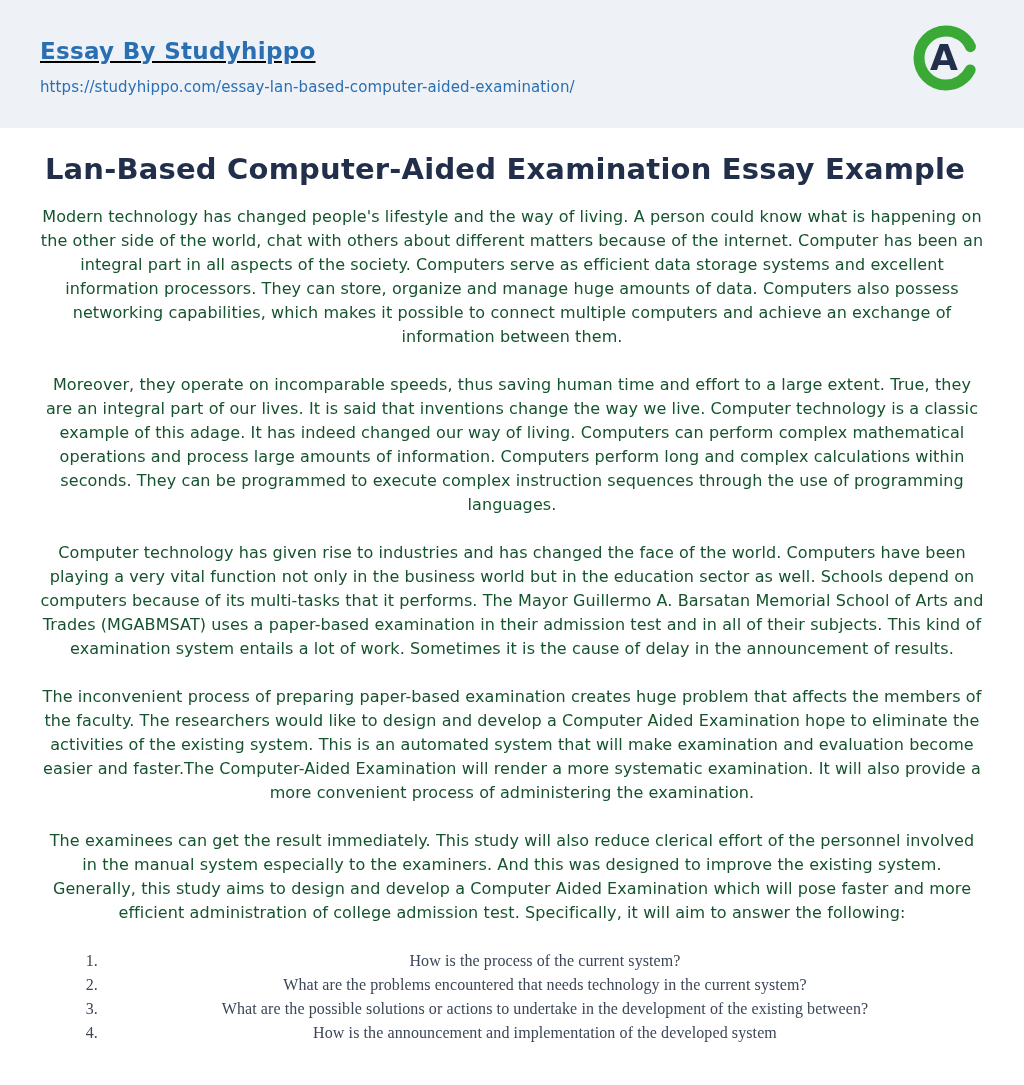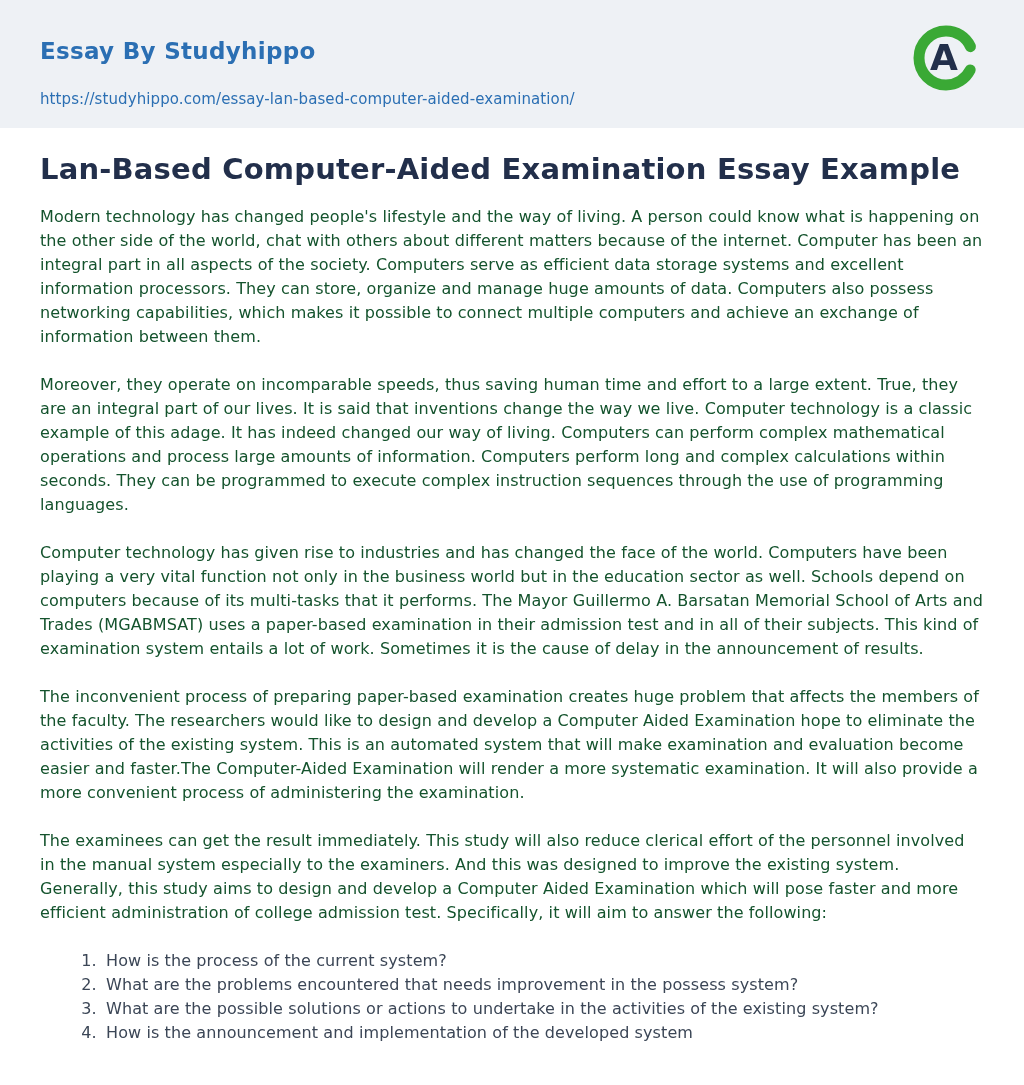--- a/index.html
+++ b/index.html
@@ -9,46 +9,48 @@
     font-family: "DejaVu Sans", "Liberation Sans", sans-serif;
   }
   body { min-height: 1085px; overflow: hidden; }
 
   .header {
     background: #eef1f5;
     width: 100%;
     height: 128px;
     padding: 30px 40px 16px 40px;
     position: relative;
+    text-decoration: underline;
   }
   .site-title {
     color: #2b6fb3;
     font-size: 23px;
     font-weight: bold;
     letter-spacing: 0.3px;
     margin-top: 8px;
   }
   .site-url {
     display: inline-block;
-    margin-top: 26px;
+    margin-top: 14px;
     color: #2b6fb3;
     font-size: 15px;
     text-decoration: none;
     letter-spacing: 0.1px;
   }
   .logo {
     position: absolute;
     top: 24px;
     right: 44px;
     width: 68px;
     height: 68px;
   }
 
   .content {
     padding: 24px 40px 0 40px;
+    text-align: center;
   }
   h1.article-title {
     color: #222f4b;
     font-size: 29px;
     line-height: 1.2;
     font-weight: bold;
     letter-spacing: 0.2px;
     margin-bottom: 18px;
     max-width: 930px;
   }
@@ -63,20 +65,21 @@
   ol.question-list {
     margin: 0 0 24px 0;
     padding-left: 62px;
     color: #3b4656;
   }
   ol.question-list li {
     font-size: 16px;
     line-height: 24px;
     letter-spacing: 0.1px;
     padding-left: 4px;
+    font-family: Liberation Serif, serif;
   }
 </style>
 </head>
 <body>
 
 <div class="header">
   <div class="site-title">Essay By Studyhippo</div>
   <a class="site-url" href="#">https://studyhippo.com/essay-lan-based-computer-aided-examination/</a>
   <div class="logo">
     <svg width="68" height="68" viewBox="0 0 68 68" aria-hidden="true">
@@ -92,17 +95,17 @@
   <div class="paragraphs">
       <p>Modern technology has changed people's lifestyle and the way of living. A person could know what is happening on the other side of the world, chat with others about different matters because of the internet. Computer has been an integral part in all aspects of the society. Computers serve as efficient data storage systems and excellent information processors. They can store, organize and manage huge amounts of data. Computers also possess networking capabilities, which makes it possible to connect multiple computers and achieve an exchange of information between them.</p>
       <p>Moreover, they operate on incomparable speeds, thus saving human time and effort to a large extent. True, they are an integral part of our lives. It is said that inventions change the way we live. Computer technology is a classic example of this adage. It has indeed changed our way of living. Computers can perform complex mathematical operations and process large amounts of information. Computers perform long and complex calculations within seconds. They can be programmed to execute complex instruction sequences through the use of programming languages.</p>
       <p>Computer technology has given rise to industries and has changed the face of the world. Computers have been playing a very vital function not only in the business world but in the education sector as well. Schools depend on computers because of its multi-tasks that it performs. The Mayor Guillermo A. Barsatan Memorial School of Arts and Trades (MGABMSAT) uses a paper-based examination in their admission test and in all of their subjects. This kind of examination system entails a lot of work. Sometimes it is the cause of delay in the announcement of results.</p>
       <p>The inconvenient process of preparing paper-based examination creates huge problem that affects the members of the faculty. The researchers would like to design and develop a Computer Aided Examination hope to eliminate the activities of the existing system. This is an automated system that will make examination and evaluation become easier and faster.The Computer-Aided Examination will render a more systematic examination. It will also provide a more convenient process of administering the examination.</p>
       <p>The examinees can get the result immediately. This study will also reduce clerical effort of the personnel involved in the manual system especially to the examiners. And this was designed to improve the existing system. Generally, this study aims to design and develop a Computer Aided Examination which will pose faster and more efficient administration of college admission test. Specifically, it will aim to answer the following:</p>
     </div>
 
   <ol class="question-list">
       <li>How is the process of the current system?</li>
-      <li>What are the problems encountered that needs improvement in the possess system?</li>
-      <li>What are the possible solutions or actions to undertake in the activities of the existing system?</li>
+      <li>What are the problems encountered that needs technology in the current system?</li>
+      <li>What are the possible solutions or actions to undertake in the development of the existing between?</li>
       <li>How is the announcement and implementation of the developed system</li>
     </ol>
 </div>
 
 </body></html>

